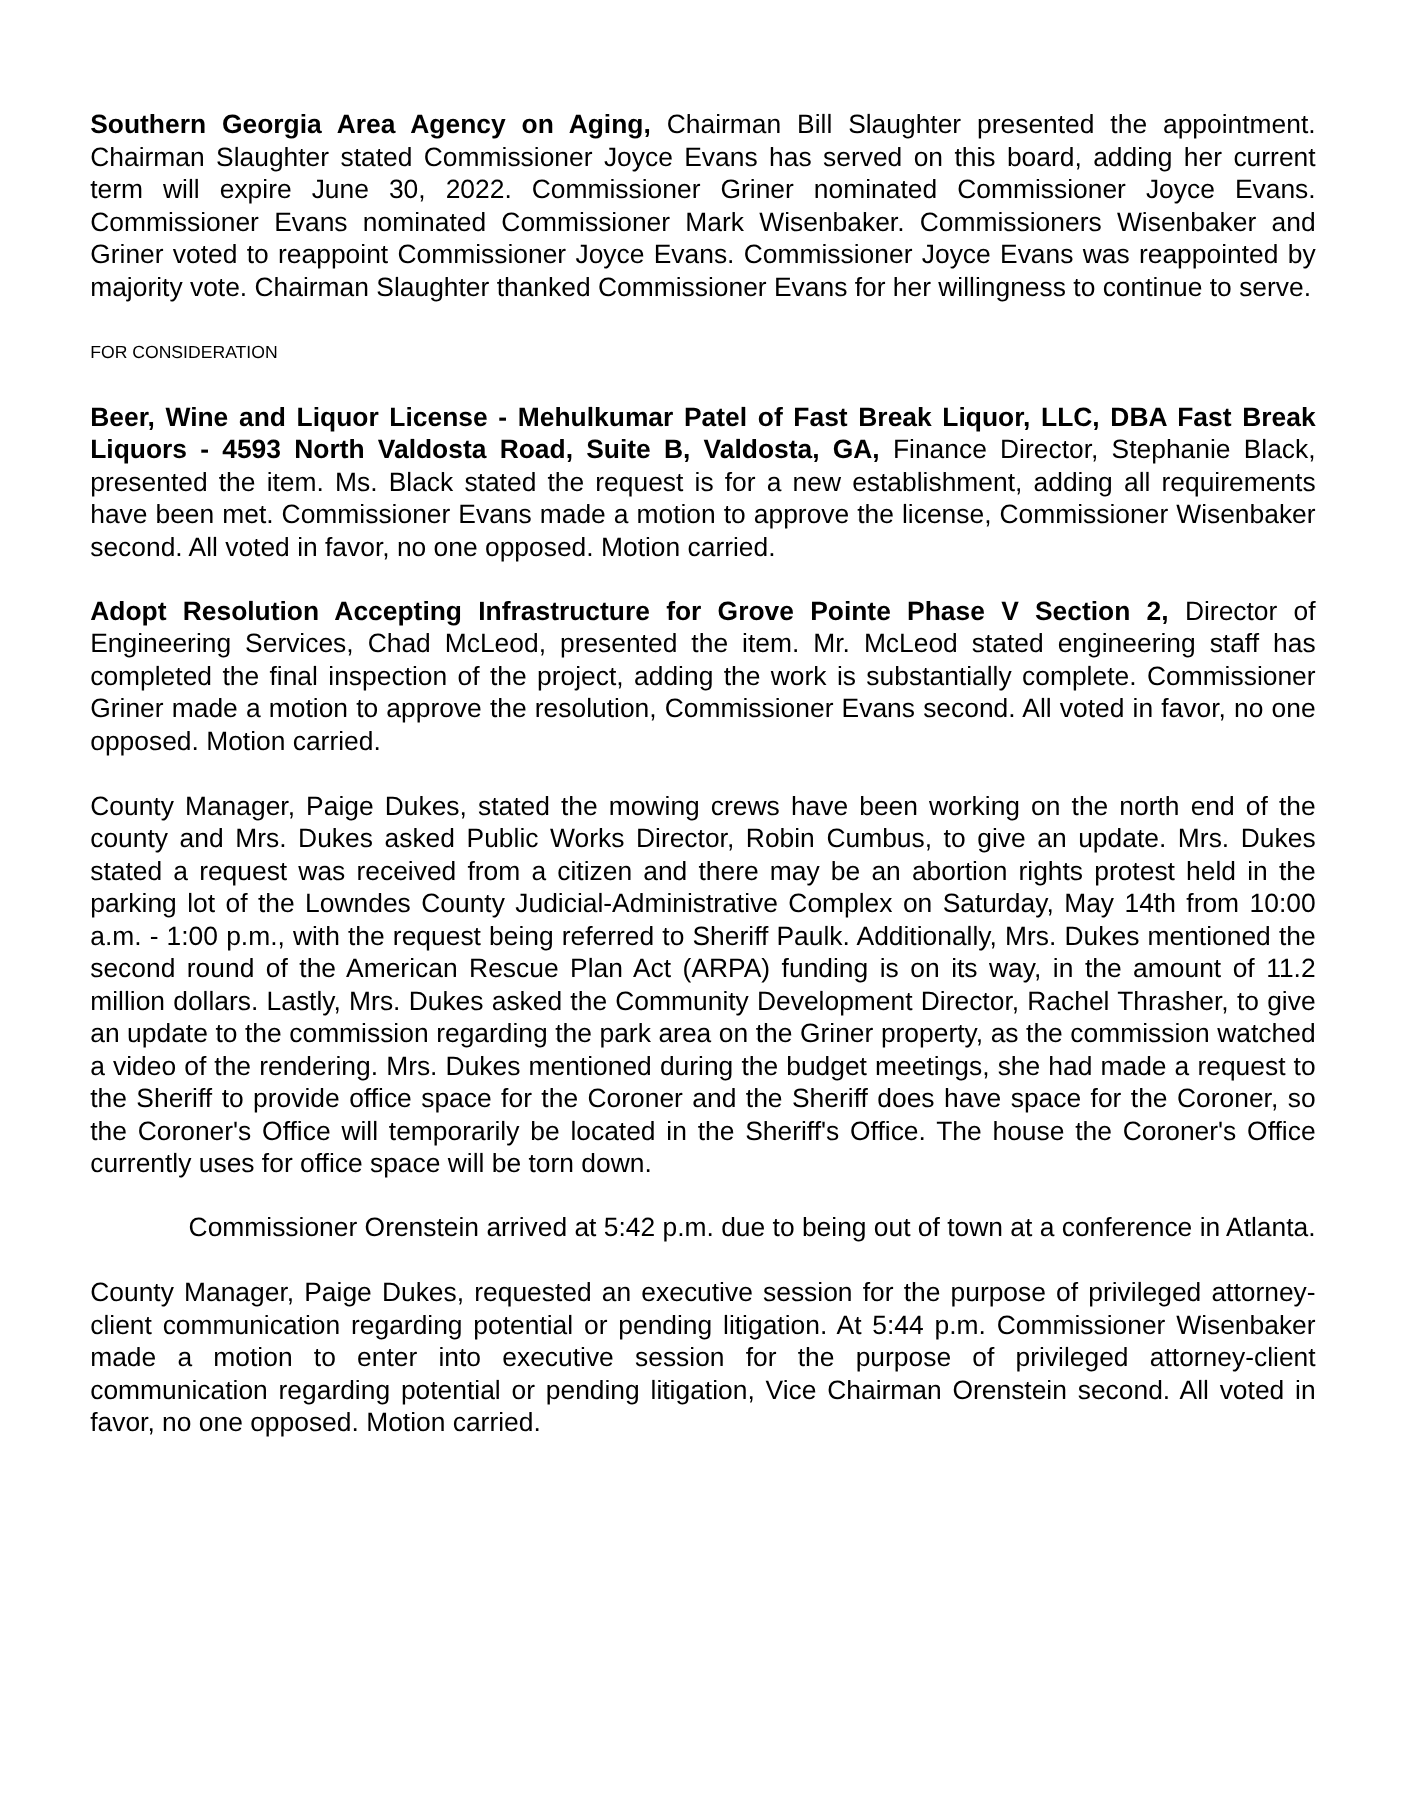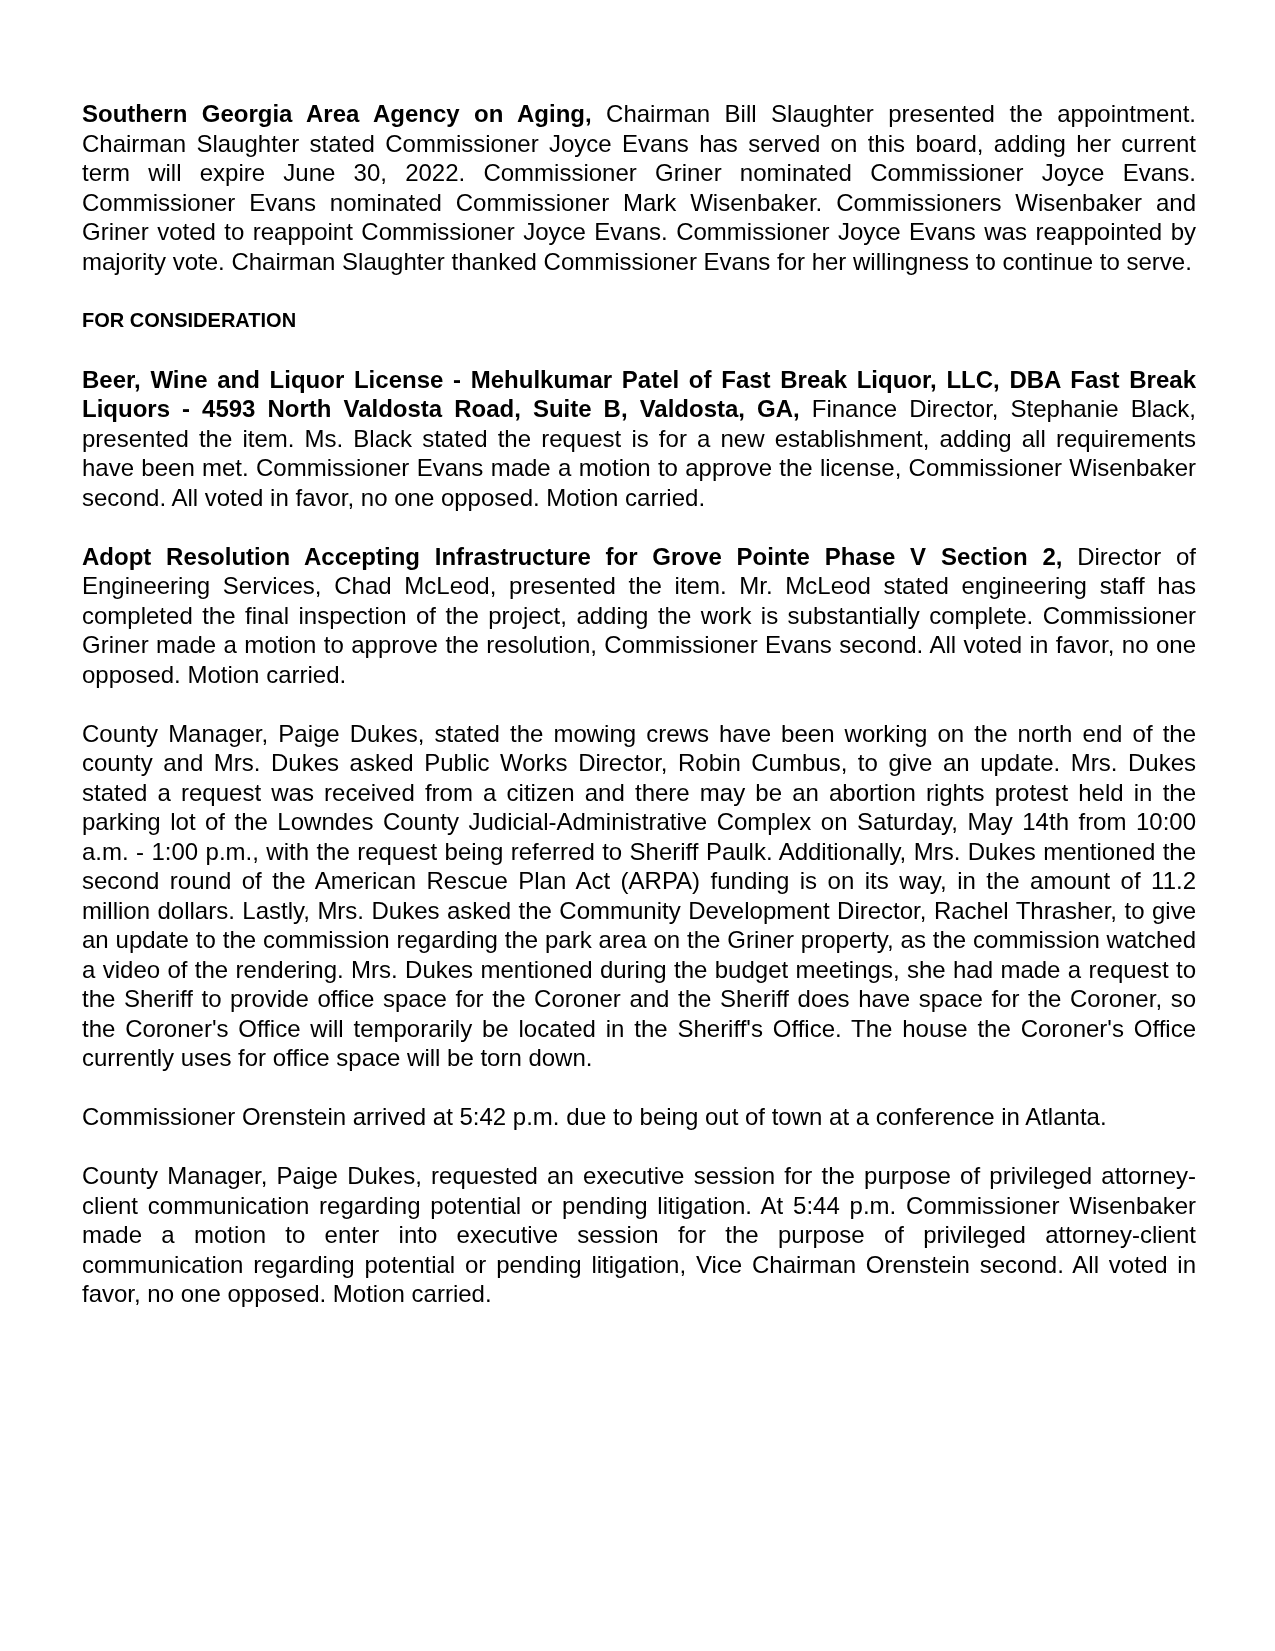--- a/index.html
+++ b/index.html
@@ -21,25 +21,25 @@
   .content {
     position: absolute;
     left: 82px;
     top: 99px;
     width: 1114px;
     font-size: 24px;
     line-height: 29.5px;
   }
   .block { margin: 0 0 29.5px 0; padding: 0; }
   .body-text { text-align: justify; }
-  .single-line { text-align: left; }
+  .single-line { text-align: right; }
   .bold { font-weight: bold; }
   .heading {
-    font-weight: bold;
-    font-size: 20px;
+    font-weight: normal;
+    font-size: 16px;
     line-height: 29.5px;
     margin: 0 0 29.5px 0;
   }
   .heading-tight { margin-bottom: 0; }
   .page-number {
     position: absolute;
     left: 0;
     right: 0;
     top: 1518px;
     text-align: center;

